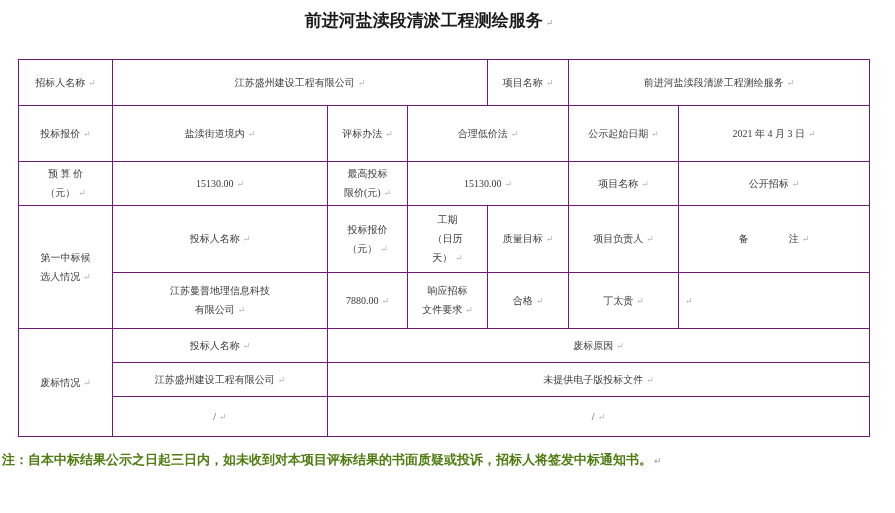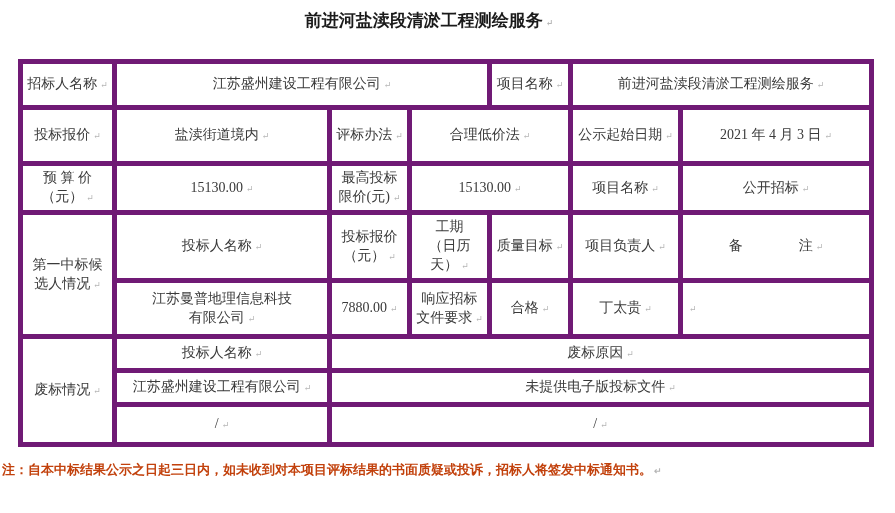--- a/index.html
+++ b/index.html
@@ -14,23 +14,23 @@
   .title-line {
     font-size: 17px; font-weight: bold; color: #1a1a1a; line-height: 30px;
   }
   .title-line.second { margin-top: 5px; }
 
   table.pub {
     border-collapse: collapse; table-layout: fixed;
     margin: 21px 0 0 18px; width: 851px;
   }
   td {
-    border: 5px solid #701a75;
+    border: 1px solid #701a75;
     text-align: center; vertical-align: middle;
-    font-size: 14px; line-height: 19px;
+    font-size: 10px; line-height: 19px;
     padding: 2px 3px;
     position: relative;
     overflow: hidden;
   }
   
   .r1 { height: 46px; } .r2 { height: 56px; } .r3 { height: 40px; }
   .r4 { height: 67px; } .r5 { height: 56px; } .r6 { height: 34px; }
   .r7 { height: 34px; } .r8 { height: 40px; }
 
   span.t { white-space: pre-line; }
@@ -43,21 +43,21 @@
   
   td.rem::after {
     content: ""; position: absolute; right: -13px; top: 4px;
     width: 6px; height: 5px;
     border-left: 1px solid #9c9c9c; border-top: 1px solid #9c9c9c;
   }
 
   .footnote {
     margin: 14px 0 0 2px;
     font-family: Liberation Sans, sans-serif;
-    font-size: 13px; font-weight: bold; color: #c2410c;
+    font-size: 13px; font-weight: bold; color: #4d7c0f;
   }
   .footnote span.pm::after { content: "\21B5"; color: #b6b6b6; font-size: 9px; margin-left: 2px; }
 </style>
 </head>
 <body>
 
 <div class="titles">
   <div class="title-line"><span class="t pm">前进河盐渎段清淤工程测绘服务</span></div>
 </div>
 

